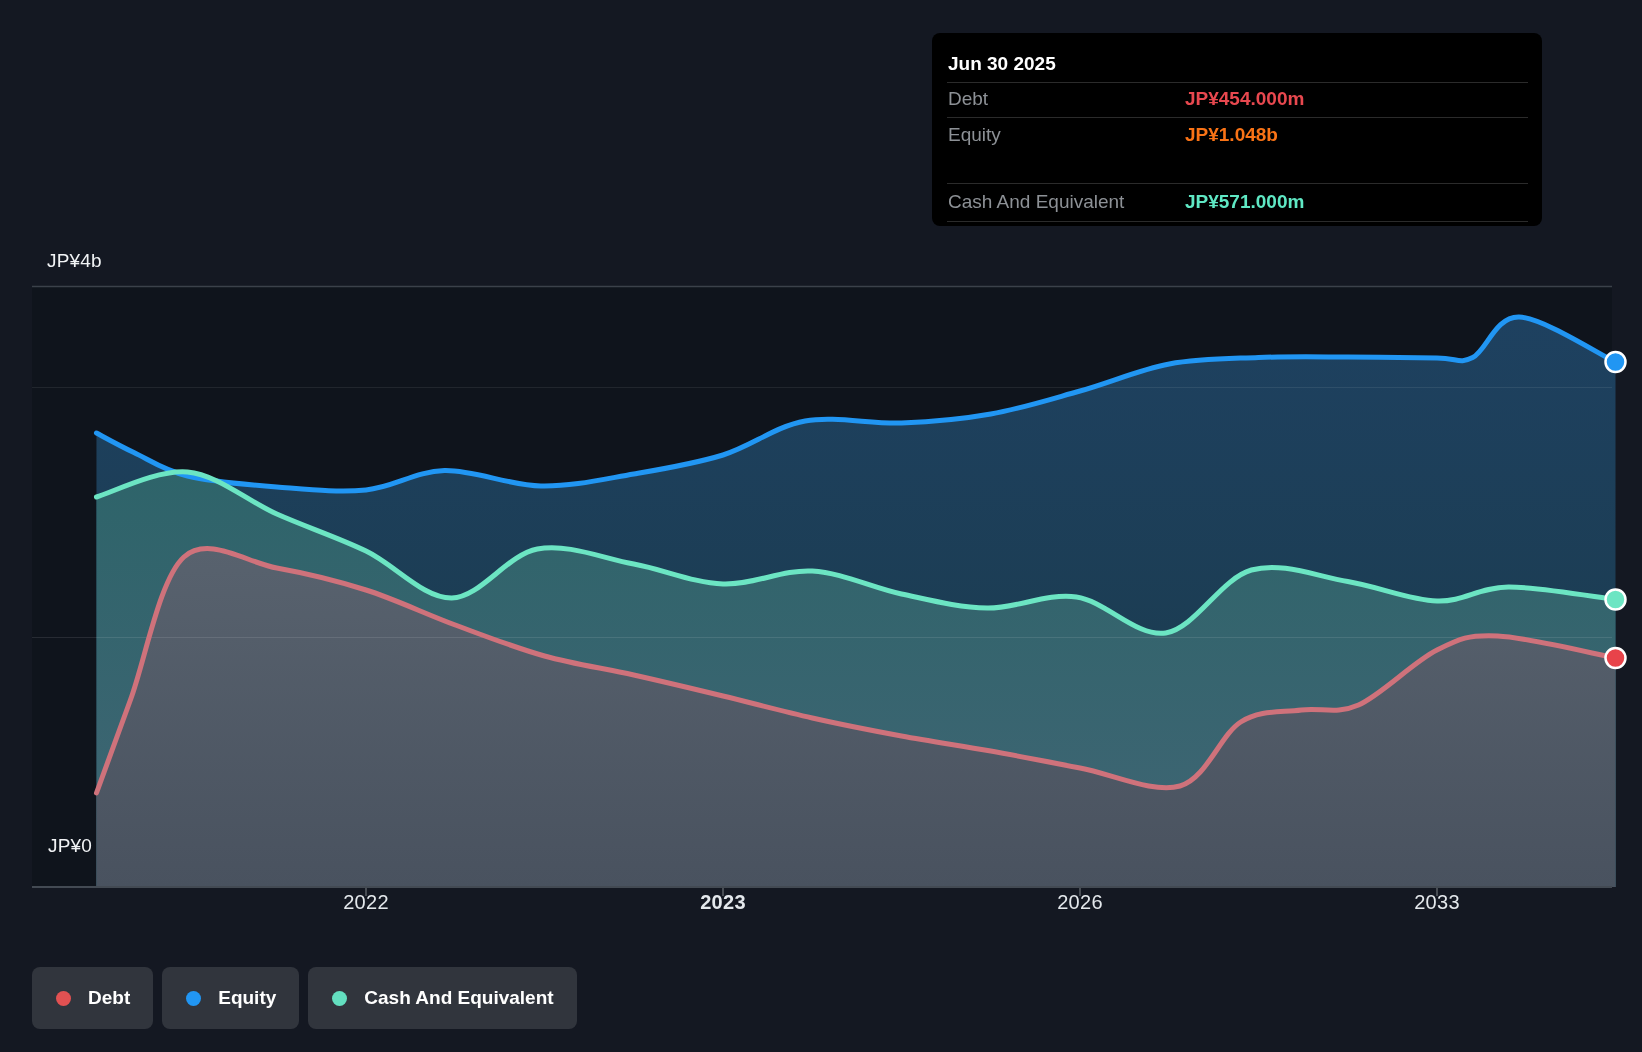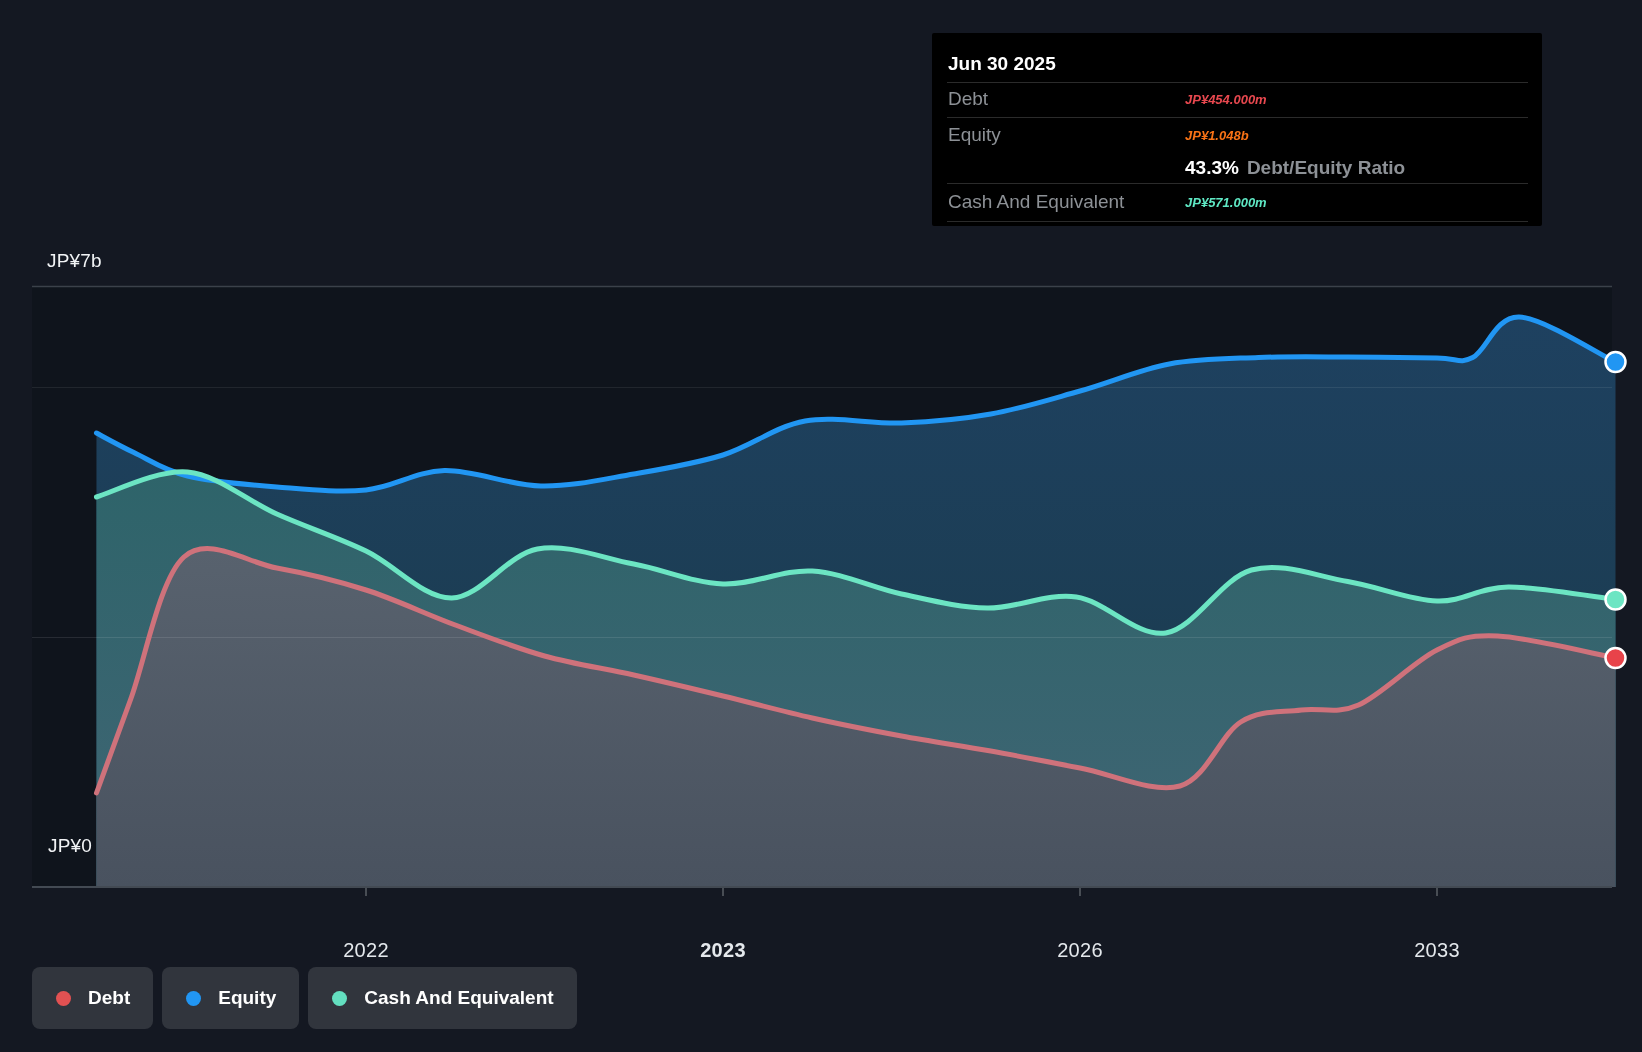--- a/index.html
+++ b/index.html
@@ -9,35 +9,35 @@
     -webkit-font-smoothing:antialiased;
   }
   #chart-wrap{position:absolute;inset:0;}
   svg{position:absolute;left:0;top:0;}
 
   .y-label{
     position:absolute;color:#f1f3f5;font-size:19px;letter-spacing:.2px;
   }
   .x-tick-label{
     position:absolute;top:891px;color:#e4e8ec;font-size:20px;
-    transform:translateX(-50%);letter-spacing:.3px;margin-top:48px;
+    transform:translateX(-50%);letter-spacing:.3px;
   }
 
   
   .tooltip{
     position:absolute;left:932px;top:33px;width:610px;height:193px;
-    background:#000;border-radius:2px;color:#fff;
+    background:#000;border-radius:8px;color:#fff;
   }
   .tt-title{
     position:absolute;left:16px;top:20px;font-size:19px;font-weight:bold;color:#fff;
   }
   .tt-div{position:absolute;left:15px;right:14px;height:1px;background:#2b2b2b;}
   .tt-row{position:absolute;left:16px;right:14px;display:flex;align-items:center;}
   .tt-label{width:237px;flex:none;color:#8d9196;font-size:19px;}
-  .tt-value{font-size:13px;font-weight:bold;font-style:italic;}
+  .tt-value{font-size:19px;font-weight:bold;}
   .ratio-pct{color:#fff;font-size:19px;font-weight:bold;}
   .ratio-label{color:#8d9196;font-size:19px;font-weight:bold;margin-left:8px;}
 
   
   .legend{position:absolute;left:32px;top:967px;display:flex;gap:9px;}
   .legend-chip{
     height:62px;background:#31353d;border-radius:8px;display:flex;align-items:center;
     padding:0 23px 0 24px;box-sizing:border-box;
   }
   .legend-dot{width:15px;height:15px;border-radius:50%;margin-right:17px;flex:none;}
@@ -75,44 +75,39 @@
       <line x1="1080" y1="888" x2="1080" y2="896" stroke="#5a5f66" stroke-width="1.5"></line>
       <line x1="1437" y1="888" x2="1437" y2="896" stroke="#5a5f66" stroke-width="1.5"></line>
       <path d="M 96.46499999996104 433 C 102.7 436.3 118.8 445.3 133.9 452.5 C 149.1 459.7 163.7 470.3 187.5 476.0 C 211.3 481.8 247.0 484.7 276.8 487.0 C 306.5 489.3 338.0 492.8 366.0 490.0 C 394.0 487.3 415.4 471.2 444.5 470.5 C 473.7 469.8 509.4 485.4 540.9 486.0 C 572.5 486.6 603.4 479.2 633.8 474.0 C 664.1 468.8 694.4 463.8 723.0 455.0 C 751.6 446.2 775.4 426.3 805.1 421.0 C 834.9 415.7 870.6 424.2 901.5 423.0 C 932.4 421.8 961.0 419.3 990.8 414.0 C 1020.5 408.7 1050.3 399.3 1080.0 391.0 C 1109.8 382.7 1139.5 369.6 1169.3 364.0 C 1199.0 358.4 1228.8 358.7 1258.5 357.5 C 1288.3 356.3 1318.0 356.9 1347.8 357.0 C 1377.5 357.1 1416.2 357.9 1437.0 358.0 C 1457.8 358.1 1459.0 364.3 1472.7 357.5 C 1486.4 350.7 1495.3 316.3 1519.1 317.0 C 1542.9 317.8 1599.4 354.5 1615.5 362.0" fill="none" stroke="#2196f3" stroke-width="5" stroke-linecap="round" stroke-linejoin="round"></path>
       <path d="M 96.46499999996104 497 C 111.6 492.8 157.5 469.2 187.5 472.0 C 217.5 474.8 247.0 500.8 276.8 514.0 C 306.5 527.2 336.8 537.0 366.0 551.0 C 395.2 565.0 423.1 598.3 451.7 598.0 C 480.2 597.7 507.0 554.7 537.4 549.0 C 567.7 543.3 602.8 558.2 633.8 564.0 C 664.7 569.8 693.3 582.8 723.0 584.0 C 752.8 585.2 782.5 569.3 812.3 571.0 C 842.0 572.7 872.3 587.8 901.5 594.0 C 930.7 600.2 958.0 607.5 987.2 608.0 C 1016.3 608.5 1046.7 592.8 1076.4 597.0 C 1106.2 601.2 1136.5 637.5 1165.7 633.0 C 1194.8 628.5 1221.0 578.6 1251.4 570.0 C 1281.7 561.4 1316.8 576.3 1347.8 581.5 C 1378.7 586.7 1410.2 600.1 1437.0 601.0 C 1463.8 601.9 1478.7 587.3 1508.4 587.0 C 1538.2 586.8 1597.7 597.4 1615.5 599.5" fill="none" stroke="#6ce5c3" stroke-width="5" stroke-linecap="round" stroke-linejoin="round"></path>
       <path d="M 96.46499999996104 793 C 102.1 777.5 115.8 739.3 130.4 700.0 C 145.0 660.7 159.5 579.0 183.9 557.0 C 208.3 535.0 246.4 562.5 276.8 568.0 C 307.1 573.5 336.3 580.5 366.0 590.0 C 395.8 599.5 425.5 614.0 455.3 625.0 C 485.0 636.0 514.8 647.7 544.5 656.0 C 574.3 664.3 604.0 668.3 633.8 675.0 C 663.5 681.7 693.3 688.8 723.0 696.0 C 752.8 703.2 782.5 711.3 812.3 718.0 C 842.0 724.7 871.8 730.5 901.5 736.0 C 931.3 741.5 961.0 745.7 990.8 751.0 C 1020.5 756.3 1048.5 762.2 1080.0 768.0 C 1111.5 773.8 1153.2 793.7 1180.0 786.0 C 1206.7 778.3 1220.4 734.7 1240.7 722.0 C 1260.9 709.3 1281.7 712.8 1301.3 710.0 C 1321.0 707.2 1335.8 715.0 1358.5 705.0 C 1381.1 695.0 1413.8 661.5 1437.0 650.0 C 1460.2 638.5 1467.9 634.7 1497.7 636.0 C 1527.4 637.3 1595.9 654.3 1615.5 658.0" fill="none" stroke="#cf727b" stroke-width="5" stroke-linecap="round" stroke-linejoin="round"></path>
       <circle cx="1615.5" cy="362" r="10" fill="#2196f3" stroke="#fff" stroke-width="2.5"></circle>
       <circle cx="1615.5" cy="599.5" r="10" fill="#6ce5c3" stroke="#fff" stroke-width="2.5"></circle>
       <circle cx="1615.5" cy="658" r="10" fill="#e8434a" stroke="#fff" stroke-width="2.5"></circle>
     </svg>
 
-  <div class="y-label" style="left:47px;top:250px;">JP¥7b</div>
+  <div class="y-label" style="left:47px;top:250px;">JP¥4b</div>
   <div class="y-label" style="left:48px;top:835px;">JP¥0</div>
 
   <div class="x-tick-label" style="left:366px;">2022</div>
   <div class="x-tick-label" style="left:723px;font-weight:bold;">2023</div>
   <div class="x-tick-label" style="left:1080px;">2026</div>
   <div class="x-tick-label" style="left:1437px;">2033</div>
 
   <div class="tooltip">
     <div class="tt-title">Jun 30 2025</div>
     <div class="tt-div" style="top:49px;"></div>
     <div class="tt-row" style="top:50px;height:32px;">
       <span class="tt-label">Debt</span>
       <span class="tt-value" id="tt-debt-value" style="color: rgb(232, 72, 79);">JP¥454.000m</span>
     </div>
     <div class="tt-div" style="top:84px;"></div>
     <div class="tt-row" style="top:86px;height:32px;">
       <span class="tt-label">Equity</span>
       <span class="tt-value" id="tt-equity-value" style="color: #f97316;">JP¥1.048b</span>
-    </div>
-    <div class="tt-row" style="top:119px;height:31px;">
-      <span class="tt-label"></span>
-      <span class="ratio-pct">43.3%</span>
-      <span class="ratio-label">Debt/Equity Ratio</span>
     </div>
     <div class="tt-div" style="top:150px;"></div>
     <div class="tt-row" style="top:152px;height:34px;">
       <span class="tt-label">Cash And Equivalent</span>
       <span class="tt-value" id="tt-cash-value" style="color: rgb(95, 232, 196);">JP¥571.000m</span>
     </div>
     <div class="tt-div" style="top:188px;"></div>
   </div>
 
   <div class="legend">

